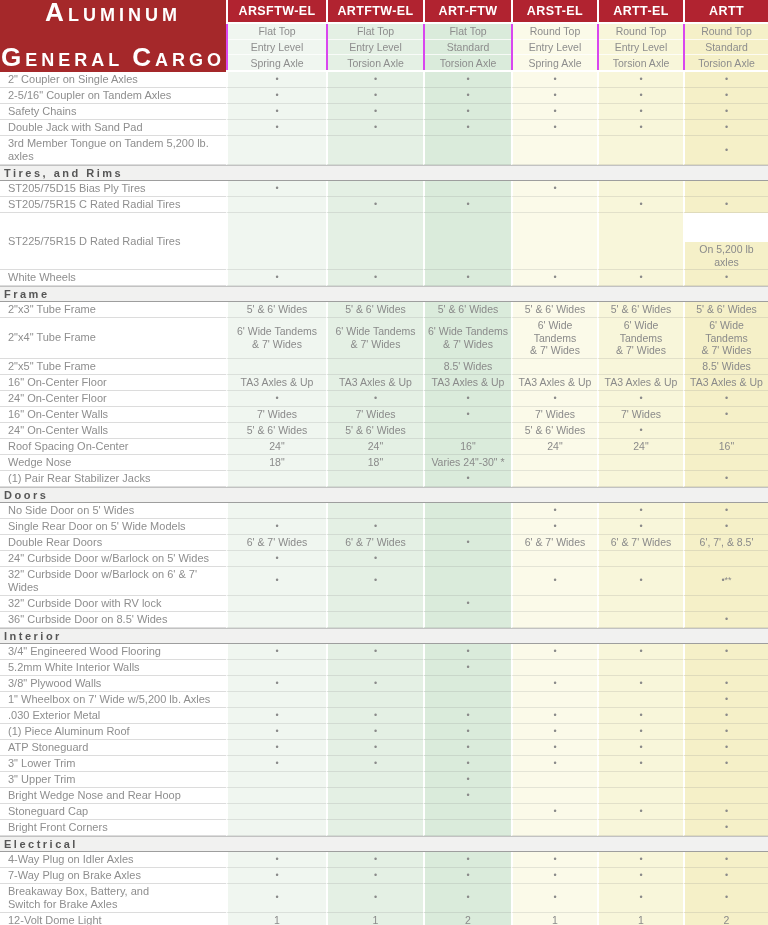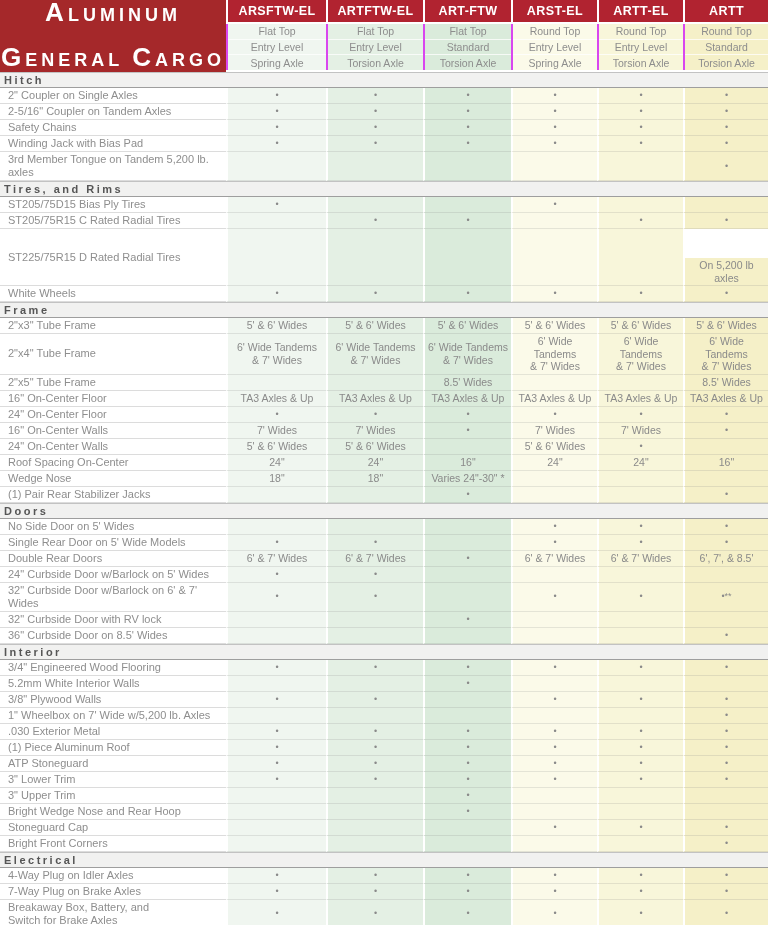--- a/index.html
+++ b/index.html
@@ -140,21 +140,20 @@
       <div class="col-sub" style="background: rgb(248, 246, 218);">
         <div class="sub-line">Round Top</div>
         <div class="sub-line">Entry Level</div>
         <div class="sub-line">Torsion Axle</div>
       </div>
       <div class="col-sub" style="background: rgb(245, 240, 200);">
         <div class="sub-line">Round Top</div>
         <div class="sub-line">Standard</div>
         <div class="sub-line">Torsion Axle</div>
       </div>
-      <div class="section-head">Hitch</div>
       <div class="label-cell">2" Coupler on Single Axles</div>
       <div class="value-cell dot" style="background: rgb(240, 246, 240);">•</div>
       <div class="value-cell dot" style="background: rgb(228, 240, 228);">•</div>
       <div class="value-cell dot" style="background: rgb(218, 235, 219);">•</div>
       <div class="value-cell dot" style="background: rgb(251, 250, 233);">•</div>
       <div class="value-cell dot" style="background: rgb(248, 246, 218);">•</div>
       <div class="value-cell dot" style="background: rgb(245, 240, 200);">•</div>
       <div class="label-cell">2-5/16" Coupler on Tandem Axles</div>
       <div class="value-cell dot" style="background: rgb(240, 246, 240);">•</div>
       <div class="value-cell dot" style="background: rgb(228, 240, 228);">•</div>
@@ -162,21 +161,21 @@
       <div class="value-cell dot" style="background: rgb(251, 250, 233);">•</div>
       <div class="value-cell dot" style="background: rgb(248, 246, 218);">•</div>
       <div class="value-cell dot" style="background: rgb(245, 240, 200);">•</div>
       <div class="label-cell">Safety Chains</div>
       <div class="value-cell dot" style="background: rgb(240, 246, 240);">•</div>
       <div class="value-cell dot" style="background: rgb(228, 240, 228);">•</div>
       <div class="value-cell dot" style="background: rgb(218, 235, 219);">•</div>
       <div class="value-cell dot" style="background: rgb(251, 250, 233);">•</div>
       <div class="value-cell dot" style="background: rgb(248, 246, 218);">•</div>
       <div class="value-cell dot" style="background: rgb(245, 240, 200);">•</div>
-      <div class="label-cell">Winding Jack with Bias Pad</div>
+      <div class="label-cell">Double Jack with Sand Pad</div>
       <div class="value-cell dot" style="background: rgb(240, 246, 240);">•</div>
       <div class="value-cell dot" style="background: rgb(228, 240, 228);">•</div>
       <div class="value-cell dot" style="background: rgb(218, 235, 219);">•</div>
       <div class="value-cell dot" style="background: rgb(251, 250, 233);">•</div>
       <div class="value-cell dot" style="background: rgb(248, 246, 218);">•</div>
       <div class="value-cell dot" style="background: rgb(245, 240, 200);">•</div>
       <div class="label-cell">3rd Member Tongue  on Tandem 5,200 lb. axles</div>
       <div class="value-cell" style="background: rgb(240, 246, 240);"></div>
       <div class="value-cell" style="background: rgb(228, 240, 228);"></div>
       <div class="value-cell" style="background: rgb(218, 235, 219);"></div>

